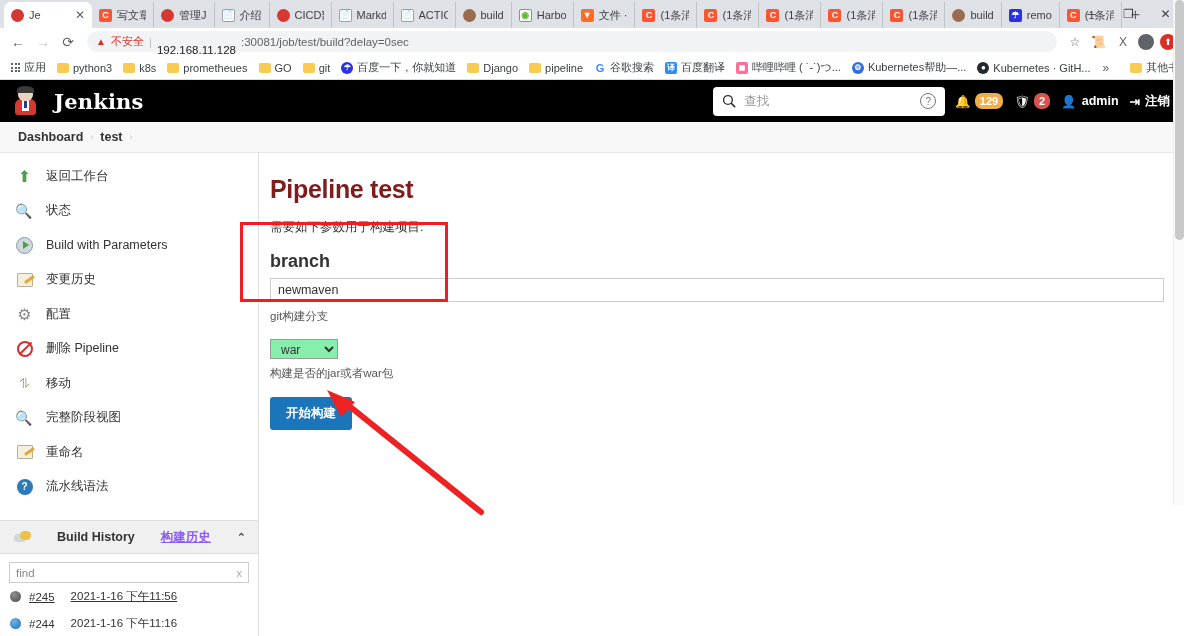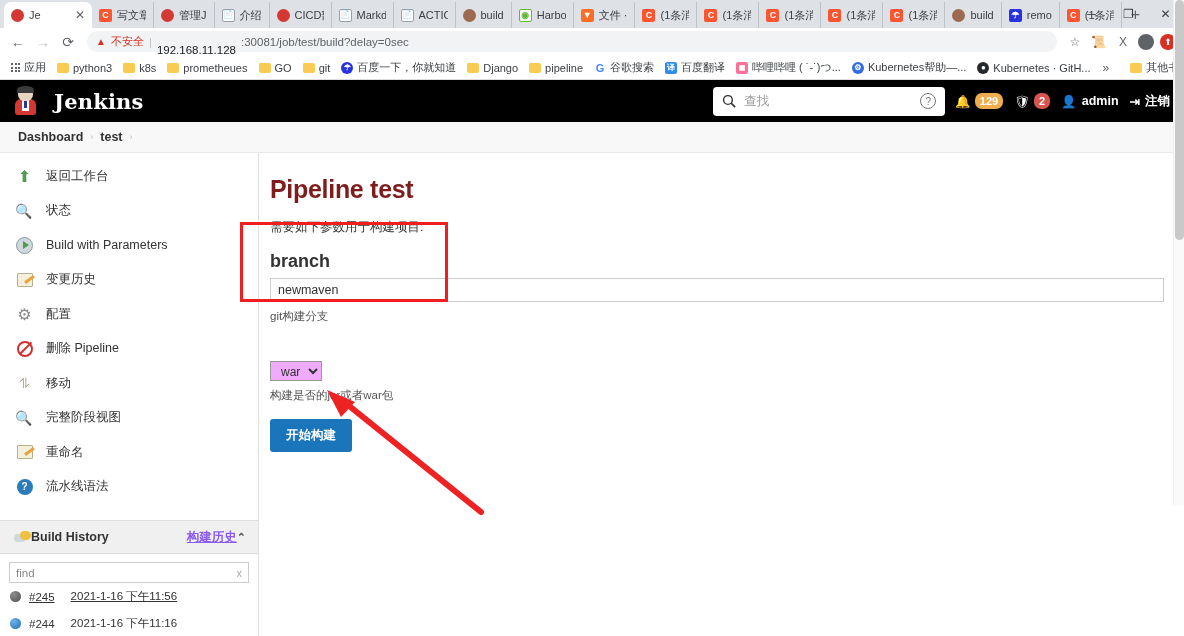--- a/index.html
+++ b/index.html
@@ -172,21 +172,21 @@
   .ico-ban:after { content: ""; position: absolute; left: -1px; top: 4.5px;
     width: 16px; height: 2.4px; background: #d32f2f; transform: rotate(-45deg); }
   .ico-move { color: #9a8f7a; font-size: 14px; }
   .ico-q { width: 16px; height: 16px; border-radius: 50%; background: #2b7bb9;
     color: #fff; font-size: 10px; font-weight: bold;
     display: flex; align-items: center; justify-content: center; }
 
   .bh-header {
     margin-top: 16px; height: 34px; background: #f0f0f0;
     border-top: 1px solid #ddd; border-bottom: 1px solid #ddd;
-    display: flex; align-items: center; padding: 0 12px 0 14px; gap: 0;
+    display: flex; align-items: center; padding: 0 12px 0 14px; gap: 26px;
     font-size: 12.5px; font-weight: bold; color: #333;
   }
   .bh-icon { width: 17px; height: 15px; position: relative; }
   .bh-icon .c1 { position: absolute; left: 0; top: 4px; width: 12px; height: 8px;
     background: #cfd8dc; border-radius: 5px; }
   .bh-icon .c2 { position: absolute; left: 6px; top: 1px; width: 11px; height: 9px;
     background: #f0c040; border-radius: 5px; }
   .bh-link { margin-left: auto; text-decoration: underline; color: #8b5cf6; }
   .bh-caret { font-size: 11px; color: #555; }
   .bh-find {
@@ -210,22 +210,22 @@
   .page-desc { font-size: 12.5px; color: #333; margin-top: 15px; }
   .param-block { margin-top: 15px; }
   .param-name { font-size: 18px; font-weight: bold; color: #333; }
   .param-input {
     margin-top: 6px; width: 894px; height: 24px; border: 1px solid #ccc;
     background: #fff; font-size: 12.5px; color: #333; padding: 0 7px;
     font-family: "Liberation Sans", sans-serif; outline: none;
   }
   .param-help { font-size: 11.5px; color: #555; margin-top: 7px; }
   .param-select {
-    margin-top: 22px; border: 1px solid #999; background: #f0abfc; font-size: 12px;
-    color: #333; padding: 2px 4px 2px 6px; font-family: "Liberation Sans", sans-serif;
+    margin-top: 0; border: 1px solid #999; background: #86efac; font-size: 12px;
+    color: #333; padding: 2px 20px 2px 6px; font-family: "Liberation Sans", sans-serif;
     height: 20px; min-width: 38px;
   }
   .build-btn {
     margin-top: 16px; background: #1b75bb; color: #fff; border: none;
     border-radius: 3px; font-size: 12.5px; font-weight: bold; padding: 8px 16px;
     font-family: "Liberation Sans", sans-serif; cursor: pointer;
   }
 
   
   .redbox {

